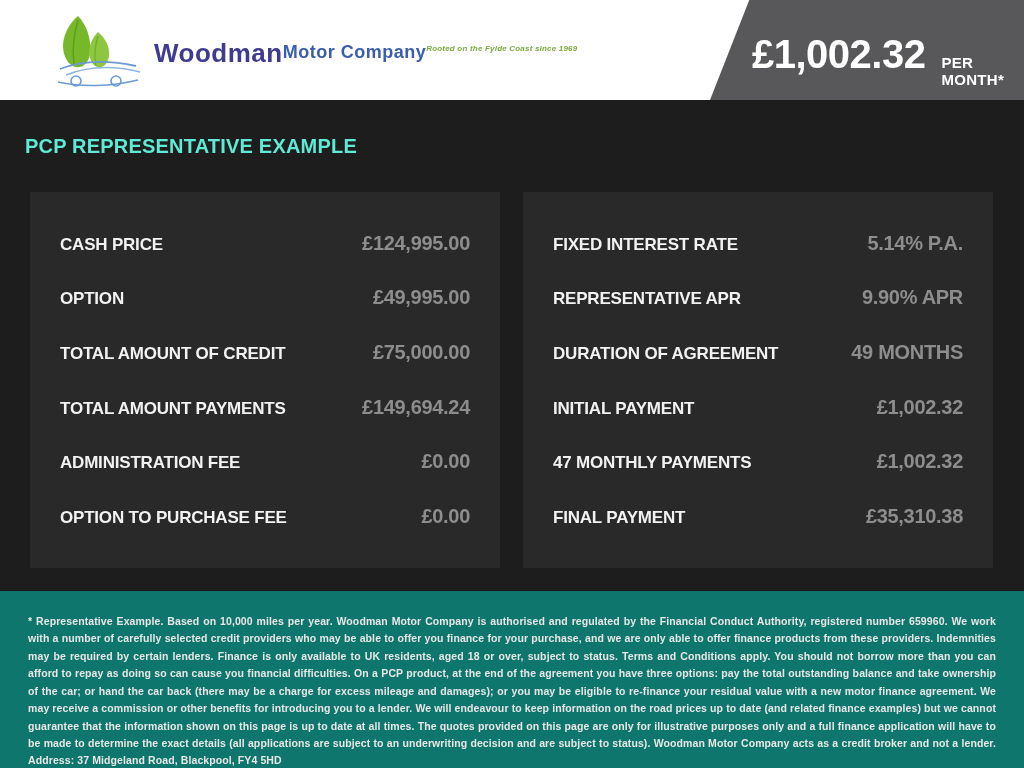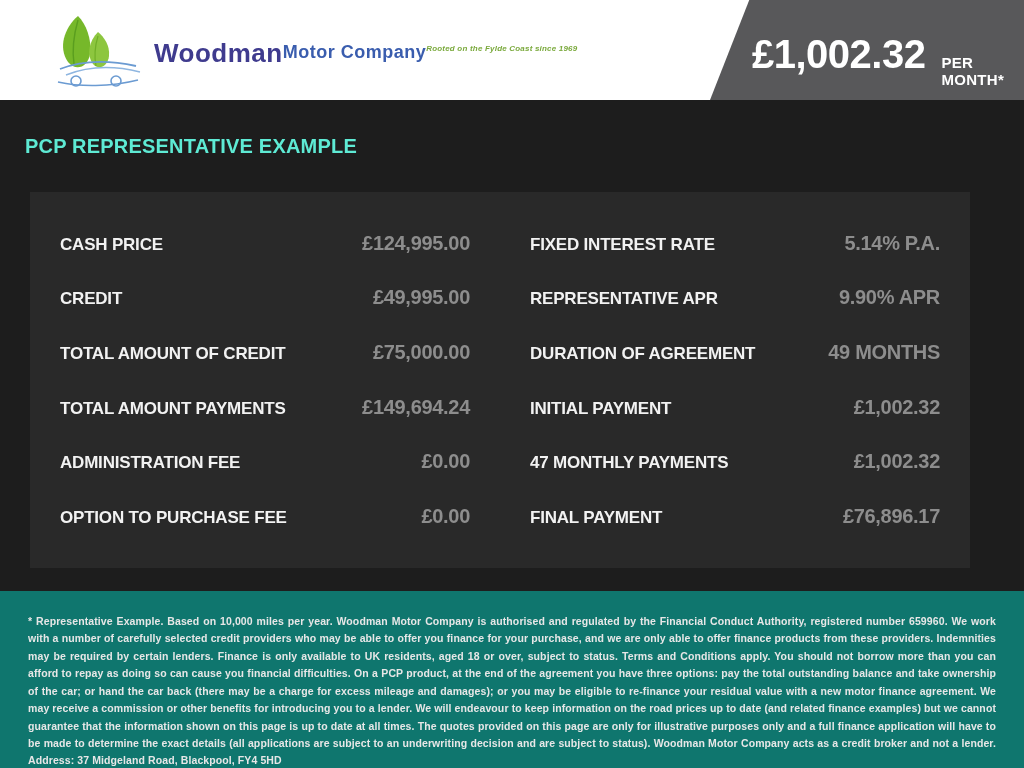--- a/index.html
+++ b/index.html
@@ -59,21 +59,21 @@
   
   .page-title {
     position: absolute; top: 135px; left: 25px;
     color: #5eead4; font-size: 20px; font-weight: 700; letter-spacing: 0.2px;
   }
 
   
   .panels {
     position: absolute; top: 192px; left: 30px;
     width: 963px; height: 376px;
-    display: flex; 
+    display: flex; gap: 23px;
   }
   .panel {
     background: #292929;
     width: 470px; height: 376px;
     display: flex; flex-direction: column;
     justify-content: space-around;
     padding: 24px 30px;
   }
   .row {
     display: flex; justify-content: space-between; align-items: baseline;
@@ -135,21 +135,21 @@
 <div class="page-title">PCP REPRESENTATIVE EXAMPLE</div>
 
 <div class="panels">
 
   <div class="panel">
     <div class="row">
       <span class="row-label">CASH PRICE</span>
       <span class="row-value">£124,995.00</span>
     </div>
     <div class="row">
-      <span class="row-label">CREDIT</span>
+      <span class="row-label">OPTION</span>
       <span class="row-value">£49,995.00</span>
     </div>
     <div class="row">
       <span class="row-label">TOTAL AMOUNT OF CREDIT</span>
       <span class="row-value">£75,000.00</span>
     </div>
     <div class="row">
       <span class="row-label">TOTAL AMOUNT PAYMENTS</span>
       <span class="row-value">£149,694.24</span>
     </div>
@@ -179,21 +179,21 @@
     <div class="row">
       <span class="row-label">INITIAL PAYMENT</span>
       <span class="row-value">£1,002.32</span>
     </div>
     <div class="row">
       <span class="row-label">47 MONTHLY PAYMENTS</span>
       <span class="row-value">£1,002.32</span>
     </div>
     <div class="row">
       <span class="row-label">FINAL PAYMENT</span>
-      <span class="row-value">£76,896.17</span>
+      <span class="row-value">£35,310.38</span>
     </div>
   </div>
 
 </div>
 
 <div class="footer">
   <p class="footer-text">* Representative Example. Based on 10,000 miles per year. Woodman Motor Company is authorised and regulated by the Financial Conduct Authority, registered number 659960. We work with a number of carefully selected credit providers who may be able to offer you finance for your purchase, and we are only able to offer finance products from these providers. Indemnities may be required by certain lenders. Finance is only available to UK residents, aged 18 or over, subject to status. Terms and Conditions apply. You should not borrow more than you can afford to repay as doing so can cause you financial difficulties. On a PCP product, at the end of the agreement you have three options: pay the total outstanding balance and take ownership of the car; or hand the car back (there may be a charge for excess mileage and damages); or you may be eligible to re-finance your residual value with a new motor finance agreement. We may receive a commission or other benefits for introducing you to a lender. We will endeavour to keep information on the road prices up to date (and related finance examples) but we cannot guarantee that the information shown on this page is up to date at all times. The quotes provided on this page are only for illustrative purposes only and a full finance application will have to be made to determine the exact details (all applications are subject to an underwriting decision and are subject to status). Woodman Motor Company acts as a credit broker and not a lender. Address: 37 Midgeland Road, Blackpool, FY4 5HD</p>
 </div>
 
 </body></html>

